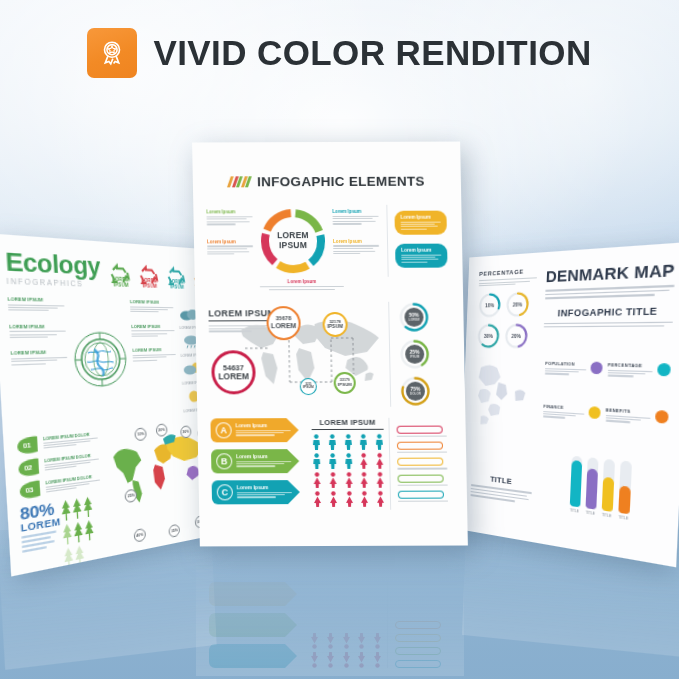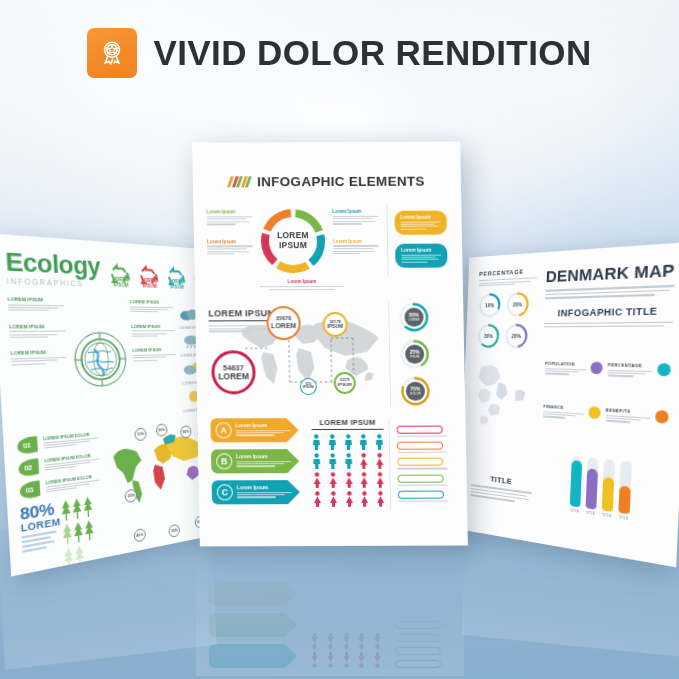--- a/index.html
+++ b/index.html
@@ -258,21 +258,21 @@
 <div class="header">
   <div class="badge-box">
     <svg width="30" height="30" viewBox="0 0 32 32" fill="none" stroke="#ffffff" stroke-width="1.7">
       <circle cx="16" cy="12.5" r="8"></circle>
       <circle cx="16" cy="12.5" r="5.4"></circle>
       <path d="M16 8.6l1.25 2.5 2.75.4-2 1.95.47 2.75L16 14.9l-2.47 1.3.47-2.75-2-1.95 2.75-.4z" stroke-width="1.2"></path>
       <path d="M11.6 19.3L8.8 26.5l3.9-1.5 2 2.6 2.2-5.6"></path>
       <path d="M20.4 19.3l2.8 7.2-3.9-1.5-1.6 2.1"></path>
     </svg>
   </div>
-  <div class="hdr-title">VIVID DOLOR RENDITION</div>
+  <div class="hdr-title">VIVID COLOR RENDITION</div>
 </div>
 
 <div class="left-wrap">
   <div class="left-poster">
     <div class="eco-head">
       <div>
         <div class="eco-title">Ecology</div>
         <div class="eco-sub">INFOGRAPHICS</div>
       </div>
       <div style="display:flex;gap:4px;padding-top:6px;">

